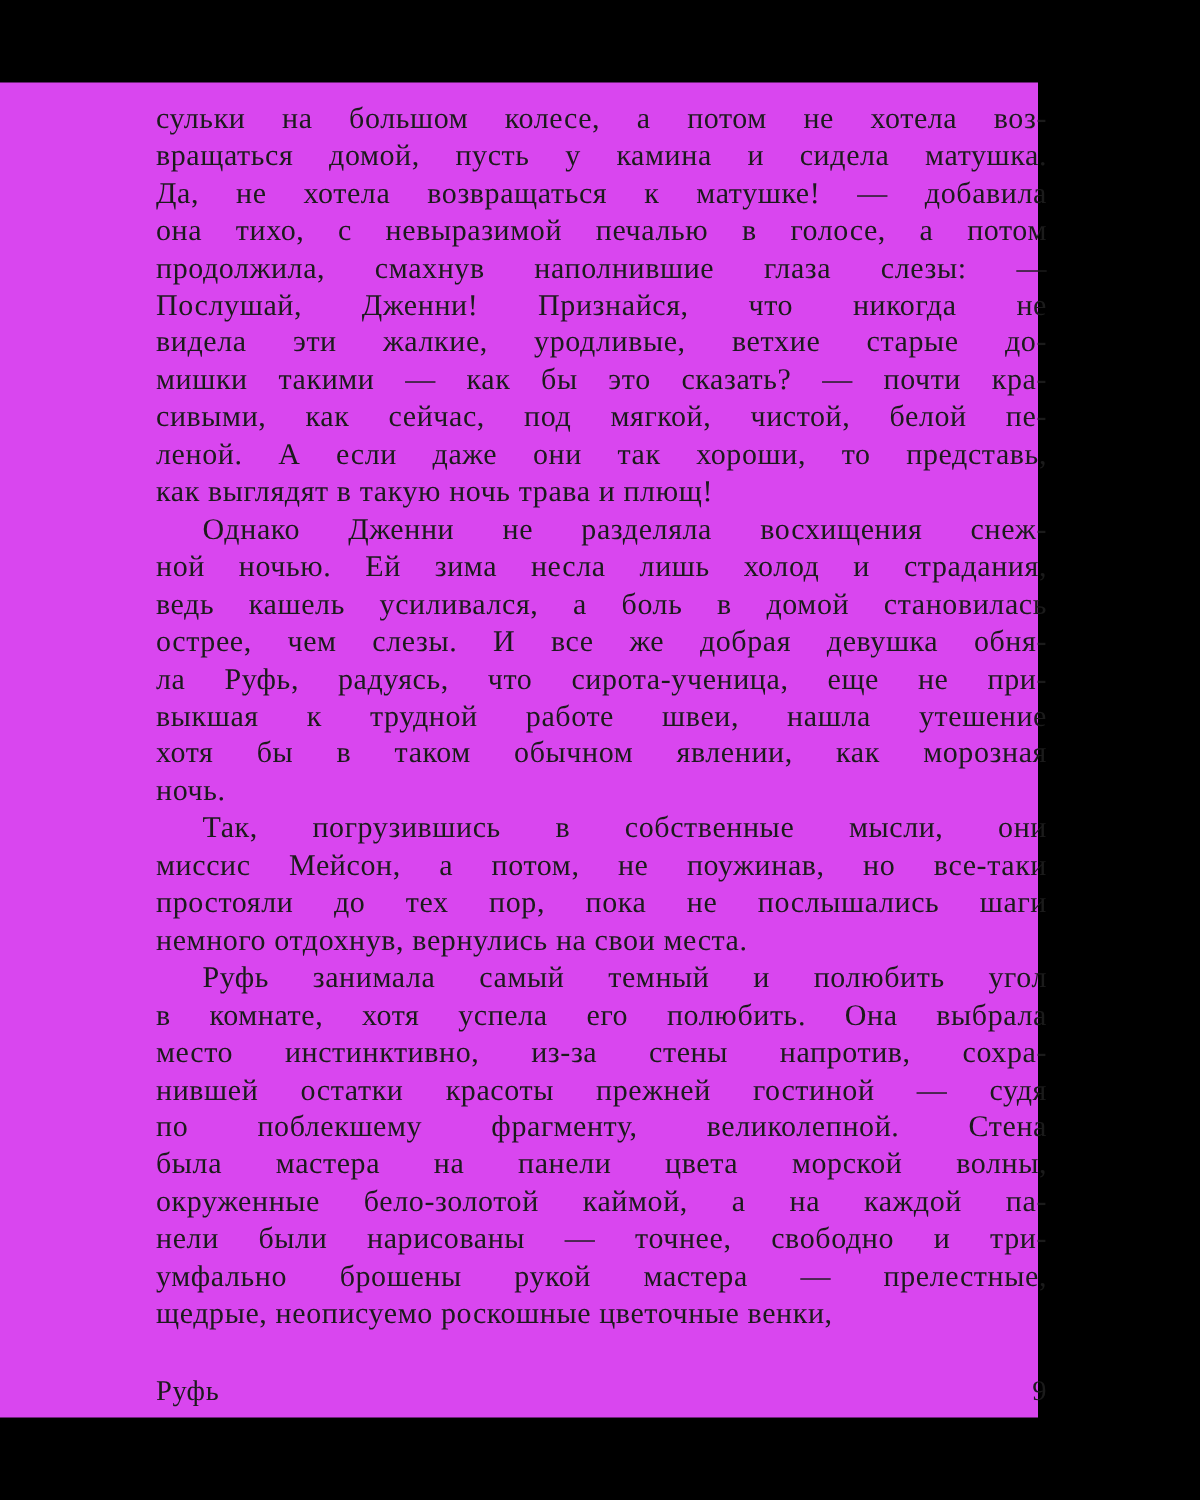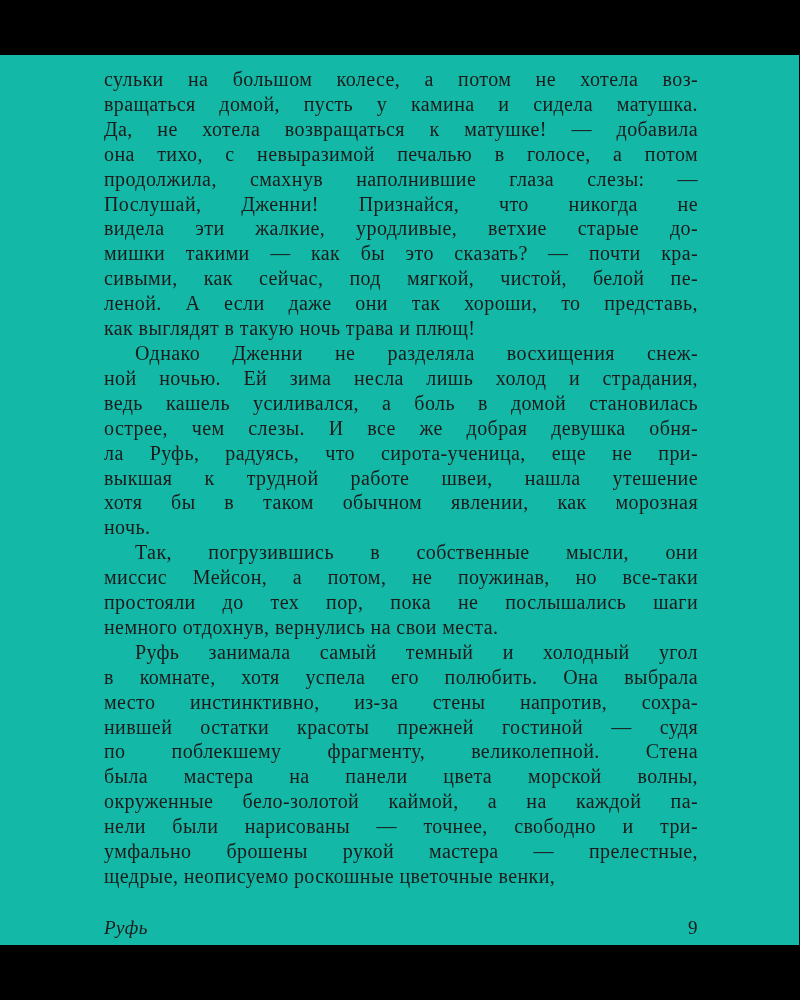--- a/index.html
+++ b/index.html
@@ -7,23 +7,23 @@
   body {
     background: #000;
     position: relative;
     font-family: "Liberation Serif", "DejaVu Serif", serif;
     overflow: hidden;
   }
   .page {
     position: absolute;
     top: 55px;
     left: 0;
-    width: 799px;
+    width: 692px;
     height: 890px;
-    background: #14b8a6;
+    background: #d946ef;
   }
   .text-block {
     position: absolute;
     top: 12px;
     left: 104px;
     width: 594px;
     color: #1b1b1b;
   }
   .line {
     font-size: 20px;
@@ -39,21 +39,21 @@
     position: absolute;
     left: 104px;
     width: 594px;
     top: 862px;
     display: flex;
     justify-content: space-between;
     align-items: baseline;
     font-size: 19px;
     color: #1b1b1b;
   }
-  .running-title { font-style: italic; letter-spacing: 0.4px; }
+  .running-title { letter-spacing: 0.4px; }
   .page-number { letter-spacing: 0.4px; }
 </style>
 </head>
 <body>
 
 <div class="page">
   <div class="text-block">
       <div class="line">сульки на большом колесе, а потом не хотела воз-</div>
       <div class="line">вращаться домой, пусть у камина и сидела матушка.</div>
       <div class="line">Да, не хотела возвращаться к матушке! — добавила</div>
@@ -70,21 +70,21 @@
       <div class="line">ведь кашель усиливался, а боль в домой становилась</div>
       <div class="line">острее, чем слезы. И все же добрая девушка обня-</div>
       <div class="line">ла Руфь, радуясь, что сирота-ученица, еще не при-</div>
       <div class="line">выкшая к трудной работе швеи, нашла утешение</div>
       <div class="line">хотя бы в таком обычном явлении, как морозная</div>
       <div class="line last">ночь.</div>
       <div class="line indent">Так, погрузившись в собственные мысли, они</div>
       <div class="line">миссис Мейсон, а потом, не поужинав, но все-таки</div>
       <div class="line">простояли до тех пор, пока не послышались шаги</div>
       <div class="line last">немного отдохнув, вернулись на свои места.</div>
-      <div class="line indent">Руфь занимала самый темный и холодный угол</div>
+      <div class="line indent">Руфь занимала самый темный и полюбить угол</div>
       <div class="line">в комнате, хотя успела его полюбить. Она выбрала</div>
       <div class="line">место инстинктивно, из-за стены напротив, сохра-</div>
       <div class="line">нившей остатки красоты прежней гостиной — судя</div>
       <div class="line">по поблекшему фрагменту, великолепной. Стена</div>
       <div class="line">была мастера на панели цвета морской волны,</div>
       <div class="line">окруженные бело-золотой каймой, а на каждой па-</div>
       <div class="line">нели были нарисованы — точнее, свободно и три-</div>
       <div class="line">умфально брошены рукой мастера — прелестные,</div>
       <div class="line last">щедрые, неописуемо роскошные цветочные венки,</div>
     </div>

